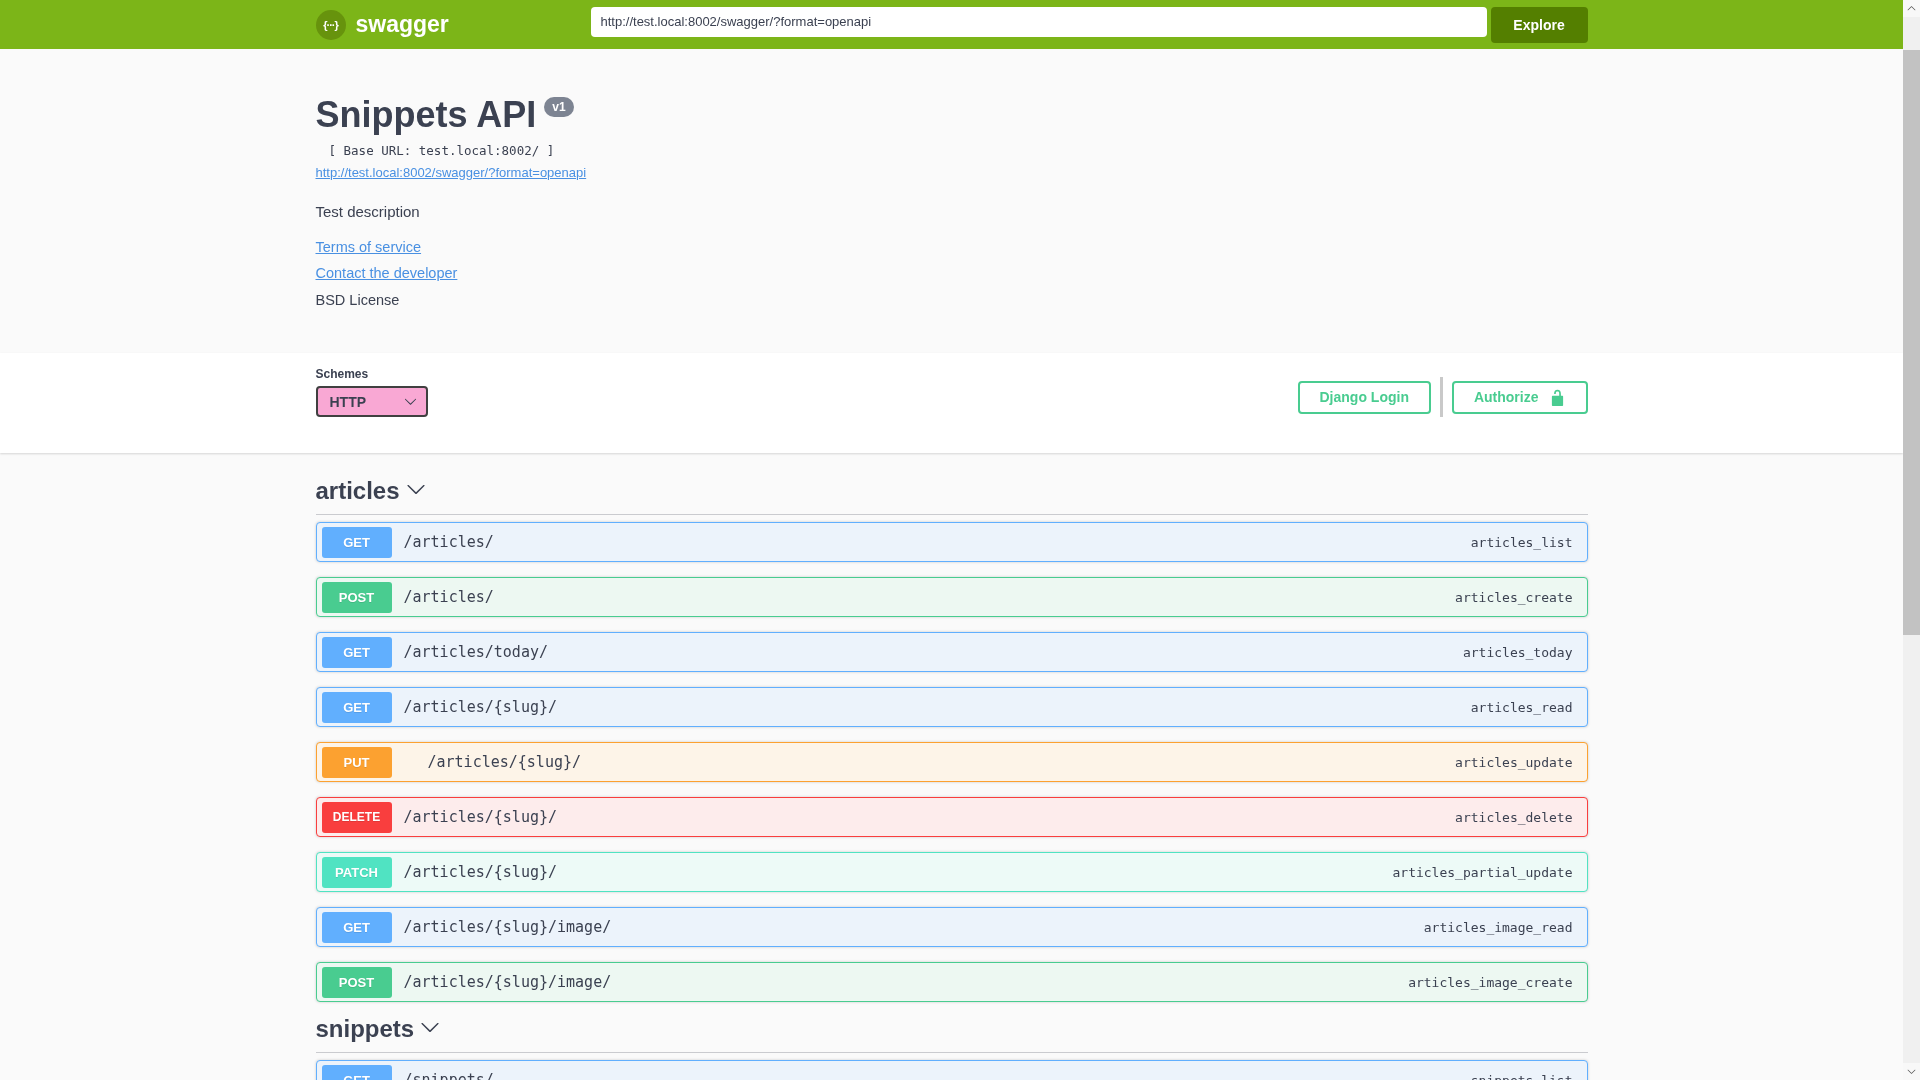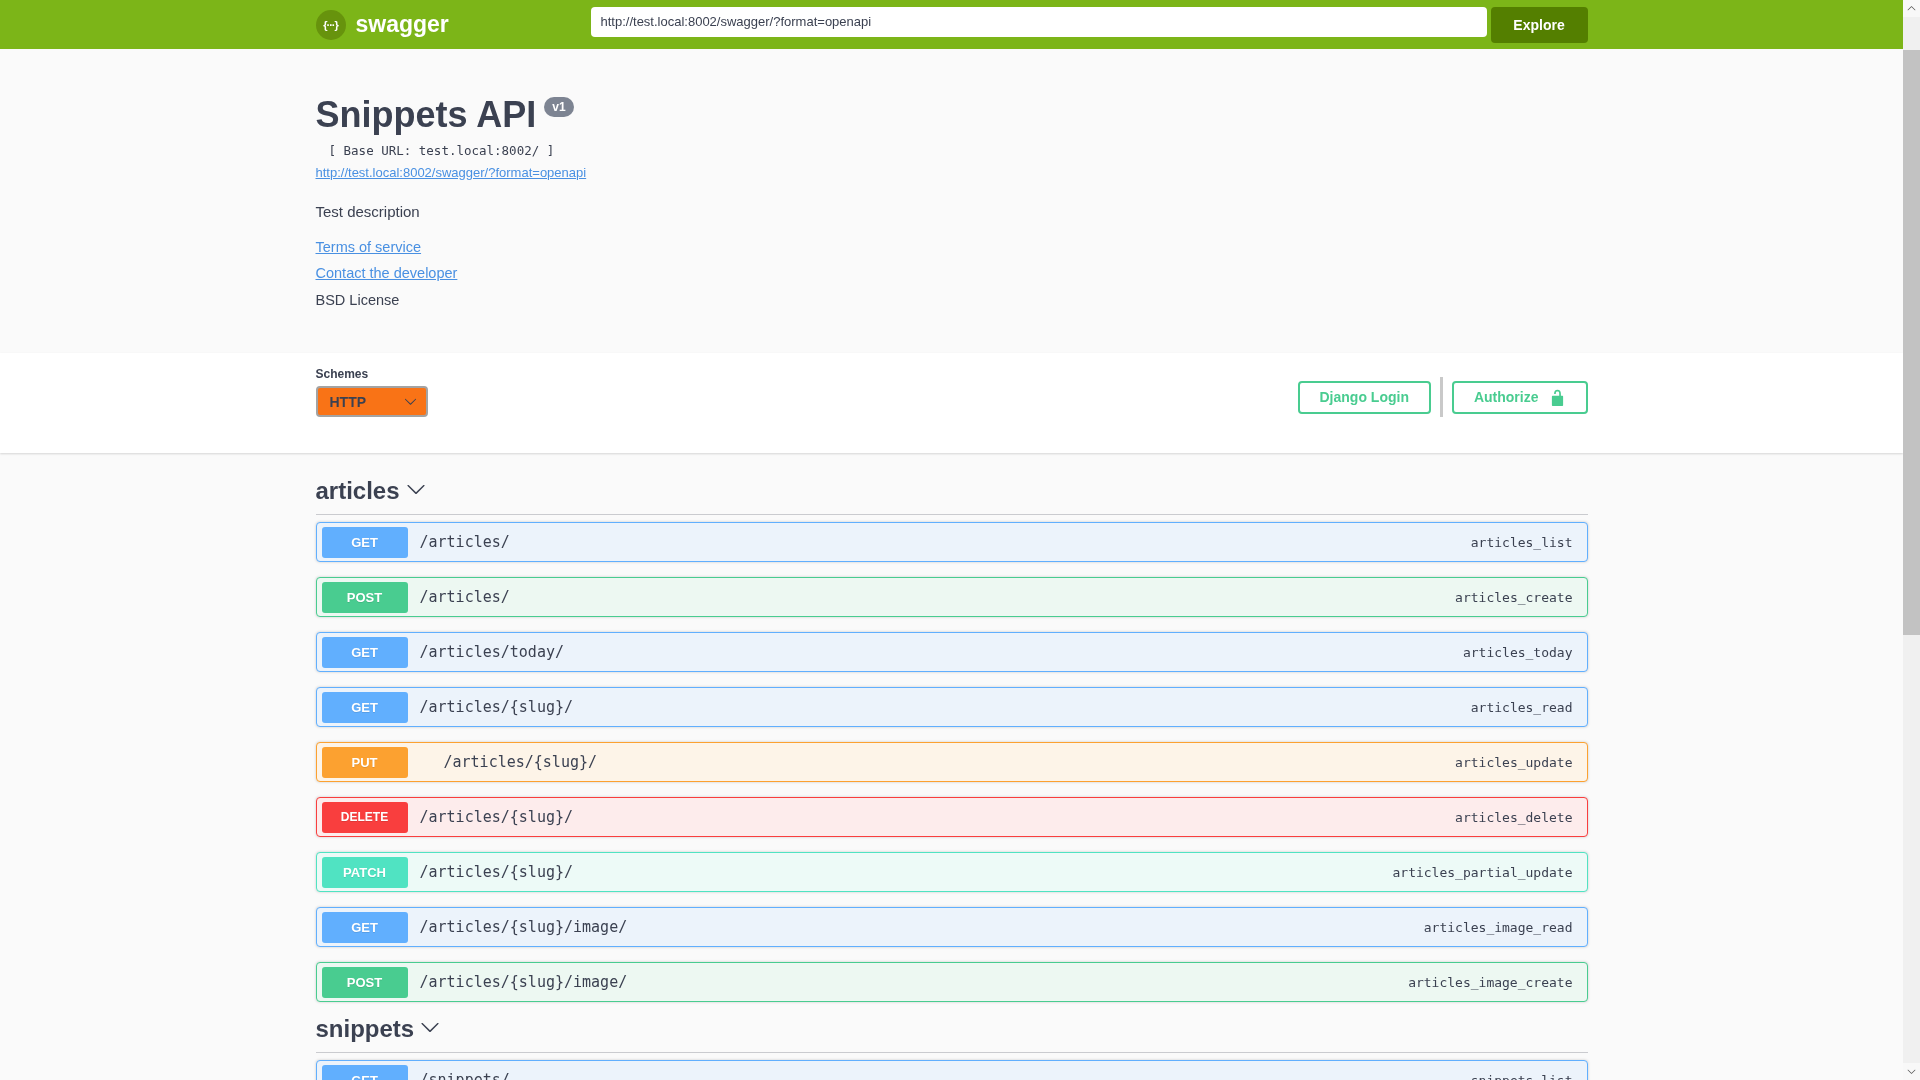--- a/index.html
+++ b/index.html
@@ -31,39 +31,39 @@
   .description{margin:23px 0 0;font-size:15px;color:var(--text);}
   .info-link{display:table;font-size:14.5px;color:var(--link-blue);text-decoration:underline;cursor:pointer;}
   .info-link.terms{margin-top:19px;}
   .info-link.contact{margin-top:10px;}
   .license{margin:11px 0 0;font-size:14.5px;color:var(--text);}
 
   
   .scheme-band{background:#fff;box-shadow:0 1px 2px rgba(0,0,0,.15);}
   .scheme-inner{display:flex;align-items:flex-end;justify-content:space-between;padding:14px 0 36px;}
   .schemes-label{font-size:12px;font-weight:bold;color:var(--text);margin:0 0 5px;}
-  .scheme-select{width:112px;height:31px;box-sizing:border-box;border:2px solid #a3a3a3;border-radius:4px;
-    background:#f97316;display:flex;align-items:center;justify-content:space-between;padding:0 9px 0 12px;
+  .scheme-select{width:112px;height:31px;box-sizing:border-box;border:2px solid #404040;border-radius:4px;
+    background:#f9a8d4;display:flex;align-items:center;justify-content:space-between;padding:0 9px 0 12px;
     font-size:14px;font-weight:bold;color:var(--text);cursor:pointer;}
   .auth-wrapper{display:flex;align-items:center;}
   .btn{box-sizing:border-box;height:33px;padding:0 20px;border:2px solid var(--accent-green);border-radius:4px;
     background:transparent;color:var(--accent-green);font-size:14px;font-weight:bold;display:inline-flex;
     align-items:center;gap:10px;font-family:inherit;cursor:pointer;}
   .btn-divider{width:3px;height:40px;background:#c9c9c9;margin:0 9px;}
 
   
   #sections-root{padding-top:26px;}
   .tag-section + .tag-section{margin-top:11px;}
   .tag-header{display:flex;align-items:flex-start;gap:6px;padding:0 0 11px;
     border-bottom:1px solid rgba(59,65,81,.25);cursor:pointer;}
   .tag-title{margin:0;font-size:24px;font-weight:bold;color:var(--text);line-height:24px;}
   .ops{margin-top:7px;}
   .op{display:flex;align-items:center;height:40px;box-sizing:border-box;margin-bottom:15px;
     padding:0 14px 0 5px;border:1px solid;border-radius:4px;box-shadow:0 0 3px rgba(0,0,0,.19);cursor:pointer;}
-  .badge{width:86px;height:31px;line-height:31px;text-align:center;border-radius:3px;color:#fff;
+  .badge{width:70px;height:31px;line-height:31px;text-align:center;border-radius:3px;color:#fff;
     font-weight:bold;font-size:13px;flex:none;text-shadow:0 1px 0 rgba(0,0,0,.1);}
   .path{margin-left:12px;font-family:"DejaVu Sans Mono",monospace;font-size:15px;color:var(--text);}
   .opname{margin-left:auto;font-family:"DejaVu Sans Mono",monospace;font-size:13px;color:var(--text);}
   .m-get{border-color:var(--get);background:var(--get-bg);}       .m-get .badge{background:var(--get);}
   .m-post{border-color:var(--post);background:var(--post-bg);}    .m-post .badge{background:var(--post);}
   .m-put{border-color:var(--put);background:var(--put-bg);gap:24px;}       .m-put .badge{background:var(--put);}
   .m-delete{border-color:var(--delete);background:var(--delete-bg);} .m-delete .badge{background:var(--delete);font-size:12px;}
   .m-patch{border-color:var(--patch);background:var(--patch-bg);} .m-patch .badge{background:var(--patch);}
 
   

